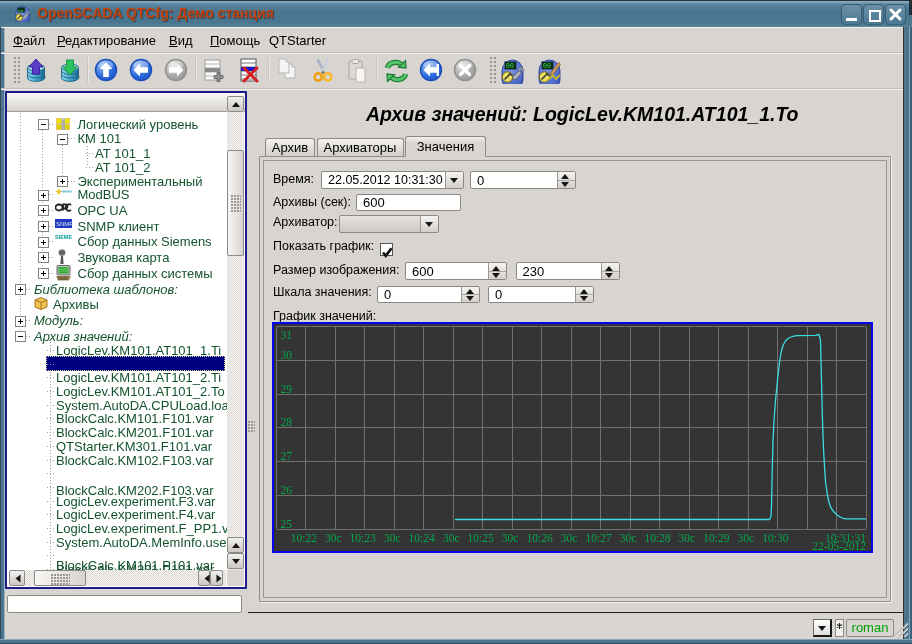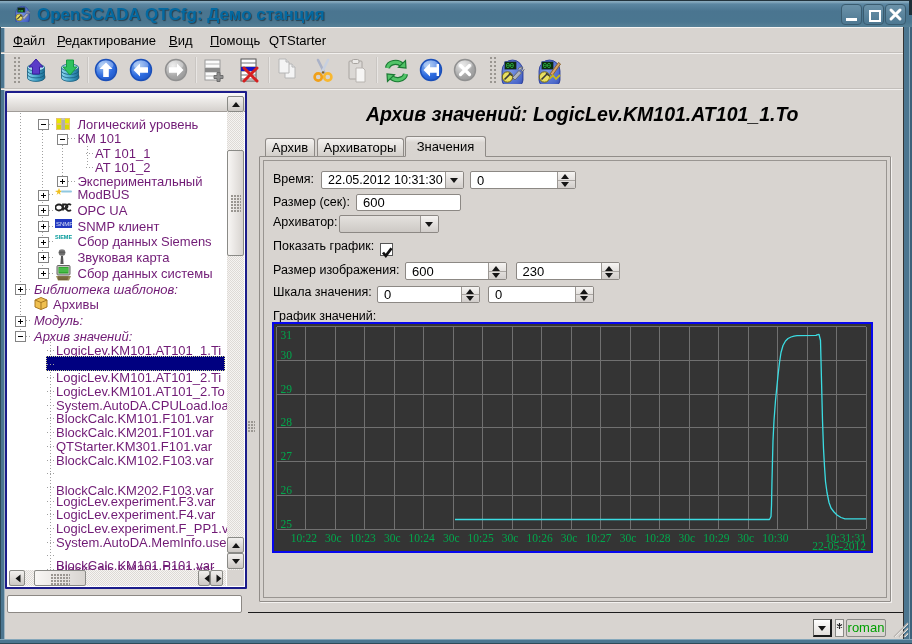--- a/index.html
+++ b/index.html
@@ -9,21 +9,21 @@
 .fld .t{position:absolute;left:6px;font-size:13px;top:50%;transform:translateY(-50%);white-space:nowrap}
 .spinsec{position:absolute;right:0;top:0;bottom:0;width:17px;border-left:1px solid #9c9894;background:linear-gradient(#f6f4f2,#d2cecb);border-radius:0 1px 1px 0}
 .ddsec{position:absolute;right:0;top:0;bottom:0;width:17px;border-left:1px solid #9c9894;background:linear-gradient(#f6f4f2,#d2cecb);border-radius:0 1px 1px 0}
 .spinsec:after{content:"";position:absolute;left:0;right:0;top:50%;height:1px;background:#aaa6a2}
 .tri{position:absolute;width:0;height:0}
 .tri.dn{border-left:4.5px solid transparent;border-right:4.5px solid transparent;border-top:5px solid #151515}
 .tri.up{border-left:4.5px solid transparent;border-right:4.5px solid transparent;border-bottom:5px solid #151515}
 .exp{position:absolute;width:9px;height:9px;border:1px solid #848484;background:#fff;box-sizing:content-box}
 .exp:before{content:"";position:absolute;left:2px;top:4px;width:5px;height:1px;background:#000}
 .exp.plus:after{content:"";position:absolute;left:4px;top:2px;width:1px;height:5px;background:#000}
-.trow{position:absolute;font-size:13px;white-space:nowrap;color:#701a75}
+.trow{position:absolute;font-size:13px;white-space:nowrap;color:#14532d}
 .sbbtn{position:absolute;background:linear-gradient(#f2f0ee,#ccc8c4);border:1px solid #8a8a86;box-sizing:border-box;border-radius:2px}
 .sbtrough{background-color:#f6f4f2;background-image:linear-gradient(45deg,#dedad6 25%,transparent 25%,transparent 75%,#dedad6 75%),linear-gradient(45deg,#dedad6 25%,transparent 25%,transparent 75%,#dedad6 75%);background-size:2px 2px;background-position:0 0,1px 1px}
 .sbslider{position:absolute;background:linear-gradient(90deg,#f8f6f4,#d8d4d0);border:1px solid #8a8a86;border-radius:2px;box-sizing:border-box}
 .grip{position:absolute;background-image:radial-gradient(circle at 1px 1px,#9a9691 1px,transparent 1.2px);background-size:3px 3px}
 .menu{position:absolute;font-size:13px;color:#000}
 .tbsep{position:absolute;top:57px;height:26px;width:2px;background:linear-gradient(90deg,#bab6b2,#f8f6f4)}
 .tab{position:absolute;box-sizing:border-box;border:1px solid #8e8a86;border-bottom:none;border-radius:3px 3px 0 0;font-size:13px;text-align:center;background:linear-gradient(#f4f2f0,#d2cec9)}
 </style></head><body>
 <div id="win">
 <div class="abs" style="left:0;top:0;width:912px;height:27px;background:linear-gradient(#86a9bd 1px,#5c87a2 3px,#4a7590 10px,#4a7690 21px,#578197 26px,#6b91a6 27px);border-top:1px solid #22333c;box-sizing:border-box"></div>
@@ -35,21 +35,21 @@
           <stop offset="1" stop-color="#2840a0"></stop>
         </radialGradient>
       </defs>
       <path d="M2 13 A 10.5 11 0 0 1 23 13 L23 22 A 10.5 8 0 0 1 2 22 Z" fill="url(#ball0)" stroke="#223390" stroke-width="0.8"></path>
       <rect x="4.5" y="3.5" width="12" height="8" rx="1" fill="#0d2d10" stroke="#425a9a"></rect>
       <text x="6" y="10" font-family="Liberation Mono, monospace" font-size="6.5" fill="#35e055">00</text>
       <circle cx="7.5" cy="19" r="5.2" fill="#e8df60" stroke="#706414" stroke-width="1"></circle>
       <path d="M4.5 21.5 L10.5 15.5 M9.2 15 L12 17.8" stroke="#3a3a3a" stroke-width="1.6"></path>
       <path d="M12.5 19.5 L19 12.5 L21.5 15 L15 22 Z M18 11.5 A 3.6 3.6 0 0 1 22.8 9.5 L20.8 11.8 L22.5 13.5 L24.5 11.5" fill="#b0b4bc" stroke="#60646e" stroke-width="0.9"></path>
     </svg>
-<div class="abs" style="left:37px;top:5px;font-size:17px;font-weight:bold;color:#0369a1;text-shadow:1px 1px 1px rgba(0,0,0,0.45)">OpenSCADA QTCfg: Демо станция</div>
+<div class="abs" style="left:37px;top:5px;font-size:14px;font-weight:bold;color:#c2410c;text-shadow:1px 1px 1px rgba(0,0,0,0.45)">OpenSCADA QTCfg: Демо станция</div>
 <div class="abs" style="left:841px;top:4px;width:21px;height:21px;border-radius:4px;background:linear-gradient(#6b92a9,#4d7892);border:1px solid #3a5c70;box-sizing:border-box">
 <div class="abs" style="left:4px;top:13px;width:11px;height:3px;background:#fff"></div>
 </div>
 <div class="abs" style="left:863px;top:4px;width:21px;height:21px;border-radius:4px;background:linear-gradient(#6b92a9,#4d7892);border:1px solid #3a5c70;box-sizing:border-box">
 <div class="abs" style="left:5px;top:4.5px;width:8px;height:8px;border:2px solid #fff"></div>
 </div>
 <div class="abs" style="left:885px;top:4px;width:21px;height:21px;border-radius:4px;background:linear-gradient(#6b92a9,#4d7892);border:1px solid #3a5c70;box-sizing:border-box">
 <svg width="19" height="19">
         <path d="M5 5 L14 14 M14 5 L5 14" stroke="#fff" stroke-width="3" stroke-linecap="round"></path>
       </svg>
@@ -420,21 +420,21 @@
         <div class="tri dn" style="left:3.5px;top:6.5px"></div>
       </div>
     </div>
 <div class="fld" style="left:470px;top:170.5px;width:105.5px;height:18.5px">
       <span class="t">0</span>
       <div class="spinsec">
         <div class="tri up" style="left:3.5px;top:2.8px"></div>
         <div class="tri dn" style="left:3.5px;top:10.5px"></div>
       </div>
     </div>
-<div class="lbl" style="left:273px;top:194.5px">Размер (сек):</div>
+<div class="lbl" style="left:273px;top:194.5px">Архивы (сек):</div>
 <div class="fld" style="left:356px;top:194px;width:105px;height:16.5px">
       <span class="t">600</span>
     </div>
 <div class="lbl" style="left:273px;top:215px">Архиватор:</div>
 <div class="fld" style="left:339px;top:214.5px;width:100px;height:18.5px;background:linear-gradient(#e4e1de,#cdc9c5)">
       <div class="ddsec">
         <div class="tri dn" style="left:3.5px;top:6.5px"></div>
       </div>
     </div>
 <div class="lbl" style="left:273px;top:238.5px">Показать график:</div>
@@ -535,17 +535,17 @@
       </g>
       <polyline points="183.0,197.5 497.5,197.5 499.0,194.5 499.5,183.5 500.0,158.5 500.5,138.5 501.0,118.5 502.0,98.5 503.5,78.5 505.0,63.5 506.0,53.5 507.5,40.5 509.0,30.5 511.0,23.5 513.5,19.0 516.0,16.5 519.0,15.0 522.0,14.1 525.0,13.7 544.0,13.4 545.0,12.9 547.0,12.4 548.5,18.5 549.5,58.5 550.5,98.5 551.5,126.5 552.5,144.5 553.5,159.5 555.0,170.5 557.0,180.5 559.0,186.0 562.0,190.0 565.0,193.0 569.0,195.5 573.0,196.8 594.0,196.8" fill="none" stroke="#3bdce2" stroke-width="1.3" stroke-linejoin="round"></polyline>
     </svg>
 <div class="abs" style="left:248px;top:611.5px;width:655px;height:1.5px;background:#1c1c1c"></div>
 <div class="abs" style="left:813px;top:619px;width:19px;height:18px;background:linear-gradient(#ffffff,#e2deda);border:1px solid #6a6a66;border-right:2px solid #1a1a1a;border-bottom:2px solid #1a1a1a;box-sizing:border-box">
       <div class="tri dn" style="left:4px;top:6px"></div>
     </div>
 <div class="abs" style="left:835px;top:619px;width:9px;height:18px;background:#f2f0ee;border:1px solid #8a8a86;box-sizing:border-box"><svg width="7" height="16">
         <path d="M3.5 3 L3.5 9 M1 4.5 L6 7.5 M6 4.5 L1 7.5 M3.5 6 L3.5 6" stroke="#222" stroke-width="1.1"></path>
       </svg></div>
-<div class="abs" style="left:846px;top:619px;width:40px;height:18px;border:1px solid #8a8a86;box-sizing:border-box;border-radius:2px;font-size:13px;color:#00a000;text-align:center;line-height:16px">roman</div>
+<div class="abs" style="left:846px;top:619px;width:48px;height:18px;border:1px solid #8a8a86;box-sizing:border-box;border-radius:2px;font-size:13px;color:#00a000;text-align:center;line-height:16px">roman</div>
 <svg class="abs" style="left:893px;top:621px" width="16" height="17">
       <path d="M15 2 L1 16 M15 7 L6 16 M15 12 L11 16" stroke="#b8b4b0" stroke-width="1.6"></path>
       <path d="M15 3 L2 16 M15 8 L7 16 M15 13 L12 16" stroke="#f4f2f0" stroke-width="0.8"></path>
     </svg>
 </div>
 </body></html>

